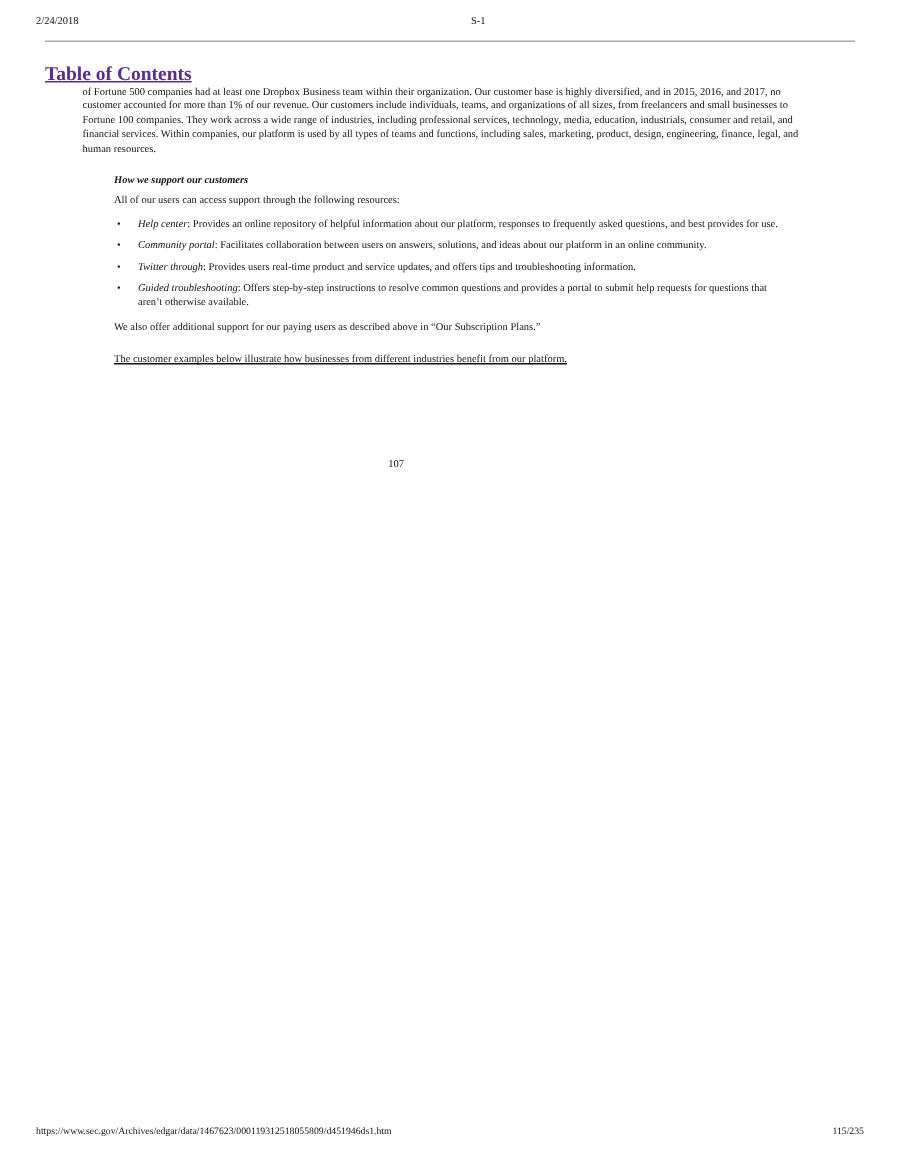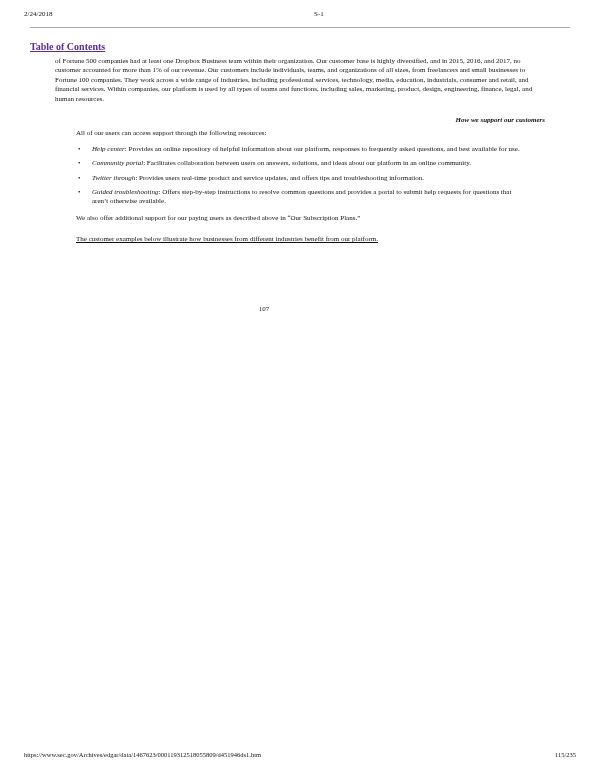--- a/index.html
+++ b/index.html
@@ -4,24 +4,24 @@
 <style>
   html, body { margin: 0; padding: 0; background: #ffffff; }
   body {
     width: 600px; height: 776px; position: relative; overflow: hidden;
     font-family: "Liberation Serif", "DejaVu Serif", serif;
     color: #111111;
   }
   .hdr-date { position: absolute; left: 24px; top: 10px; font-size: 7px; }
   .hdr-title { position: absolute; left: 314px; top: 10px; font-size: 7px; }
   .rule { position: absolute; left: 30px; right: 30px; top: 27px; height: 0; border-top: 1.5px solid #a8a8a8; }
-  .toc { position: absolute; left: 30px; top: 41px; font-size: 10px; font-weight: bold; color: #5a2b91; text-decoration: underline; }
+  .toc { position: absolute; left: 30px; top: 41px; font-size: 13px; font-weight: bold; color: #5a2b91; text-decoration: underline; }
   .content { position: absolute; left: 55px; width: 490px; top: 57px; font-size: 7px; line-height: 9.4px; }
   .content p { margin: 0; }
-  .subhead { margin-top: 12px !important; margin-left: 21px !important; font-weight: bold; font-style: italic; text-align: right; }
+  .subhead { margin-top: 12px !important; margin-left: 21px !important; font-weight: bold; font-style: italic; }
   .intro { margin-top: 4px !important; margin-left: 21px !important; }
   ul { list-style: none; margin: 6px 0 0 0; padding: 0; }
   li { position: relative; padding-left: 37px; margin-bottom: 5px; padding-right: 20px; }
   li .bullet { position: absolute; left: 23px; top: 0; }
   li em { }
   .also { margin-top: 7px !important; margin-left: 21px !important; }
   .case-head { margin-top: 13px !important; font-weight: bold; }
   .case-body { margin-top: 12px !important; margin-left: 21px !important; text-decoration: underline; }
   .page-num { position: absolute; left: 0; width: 528px; top: 305px; text-align: center; font-size: 7px; }
   .ftr-url { position: absolute; left: 24px; top: 751px; font-size: 6.5px; }
@@ -38,21 +38,21 @@
 
 <div class="content">
   <p>of Fortune 500 companies had at least one Dropbox Business team within their organization. Our customer base is highly diversified, and in 2015, 2016, and 2017, no customer accounted for more than 1% of our revenue. Our customers include individuals, teams, and organizations of all sizes, from freelancers and small businesses to Fortune 100 companies. They work across a wide range of industries, including professional services, technology, media, education, industrials, consumer and retail, and financial services. Within companies, our platform is used by all types of teams and functions, including sales, marketing, product, design, engineering, finance, legal, and human resources.</p>
 
   <p class="subhead">How we support our customers</p>
   <p class="intro">All of our users can access support through the following resources:</p>
 
   <ul>
     <li>
       <span class="bullet">•</span>
-      <em>Help center</em><span>: Provides an online repository of helpful information about our platform, responses to frequently asked questions, and best available for use.</span>
+      <em>Help center</em><span>: Provides an online repository of helpful information about our platform, responses to frequently asked questions, and best provides for use.</span>
     </li>
     <li>
       <span class="bullet">•</span>
       <em>Community portal</em><span>: Facilitates collaboration between users on answers, solutions, and ideas about our platform in an online community.</span>
     </li>
     <li>
       <span class="bullet">•</span>
       <em>Twitter through</em><span>: Provides users real-time product and service updates, and offers tips and troubleshooting information.</span>
     </li>
     <li>

